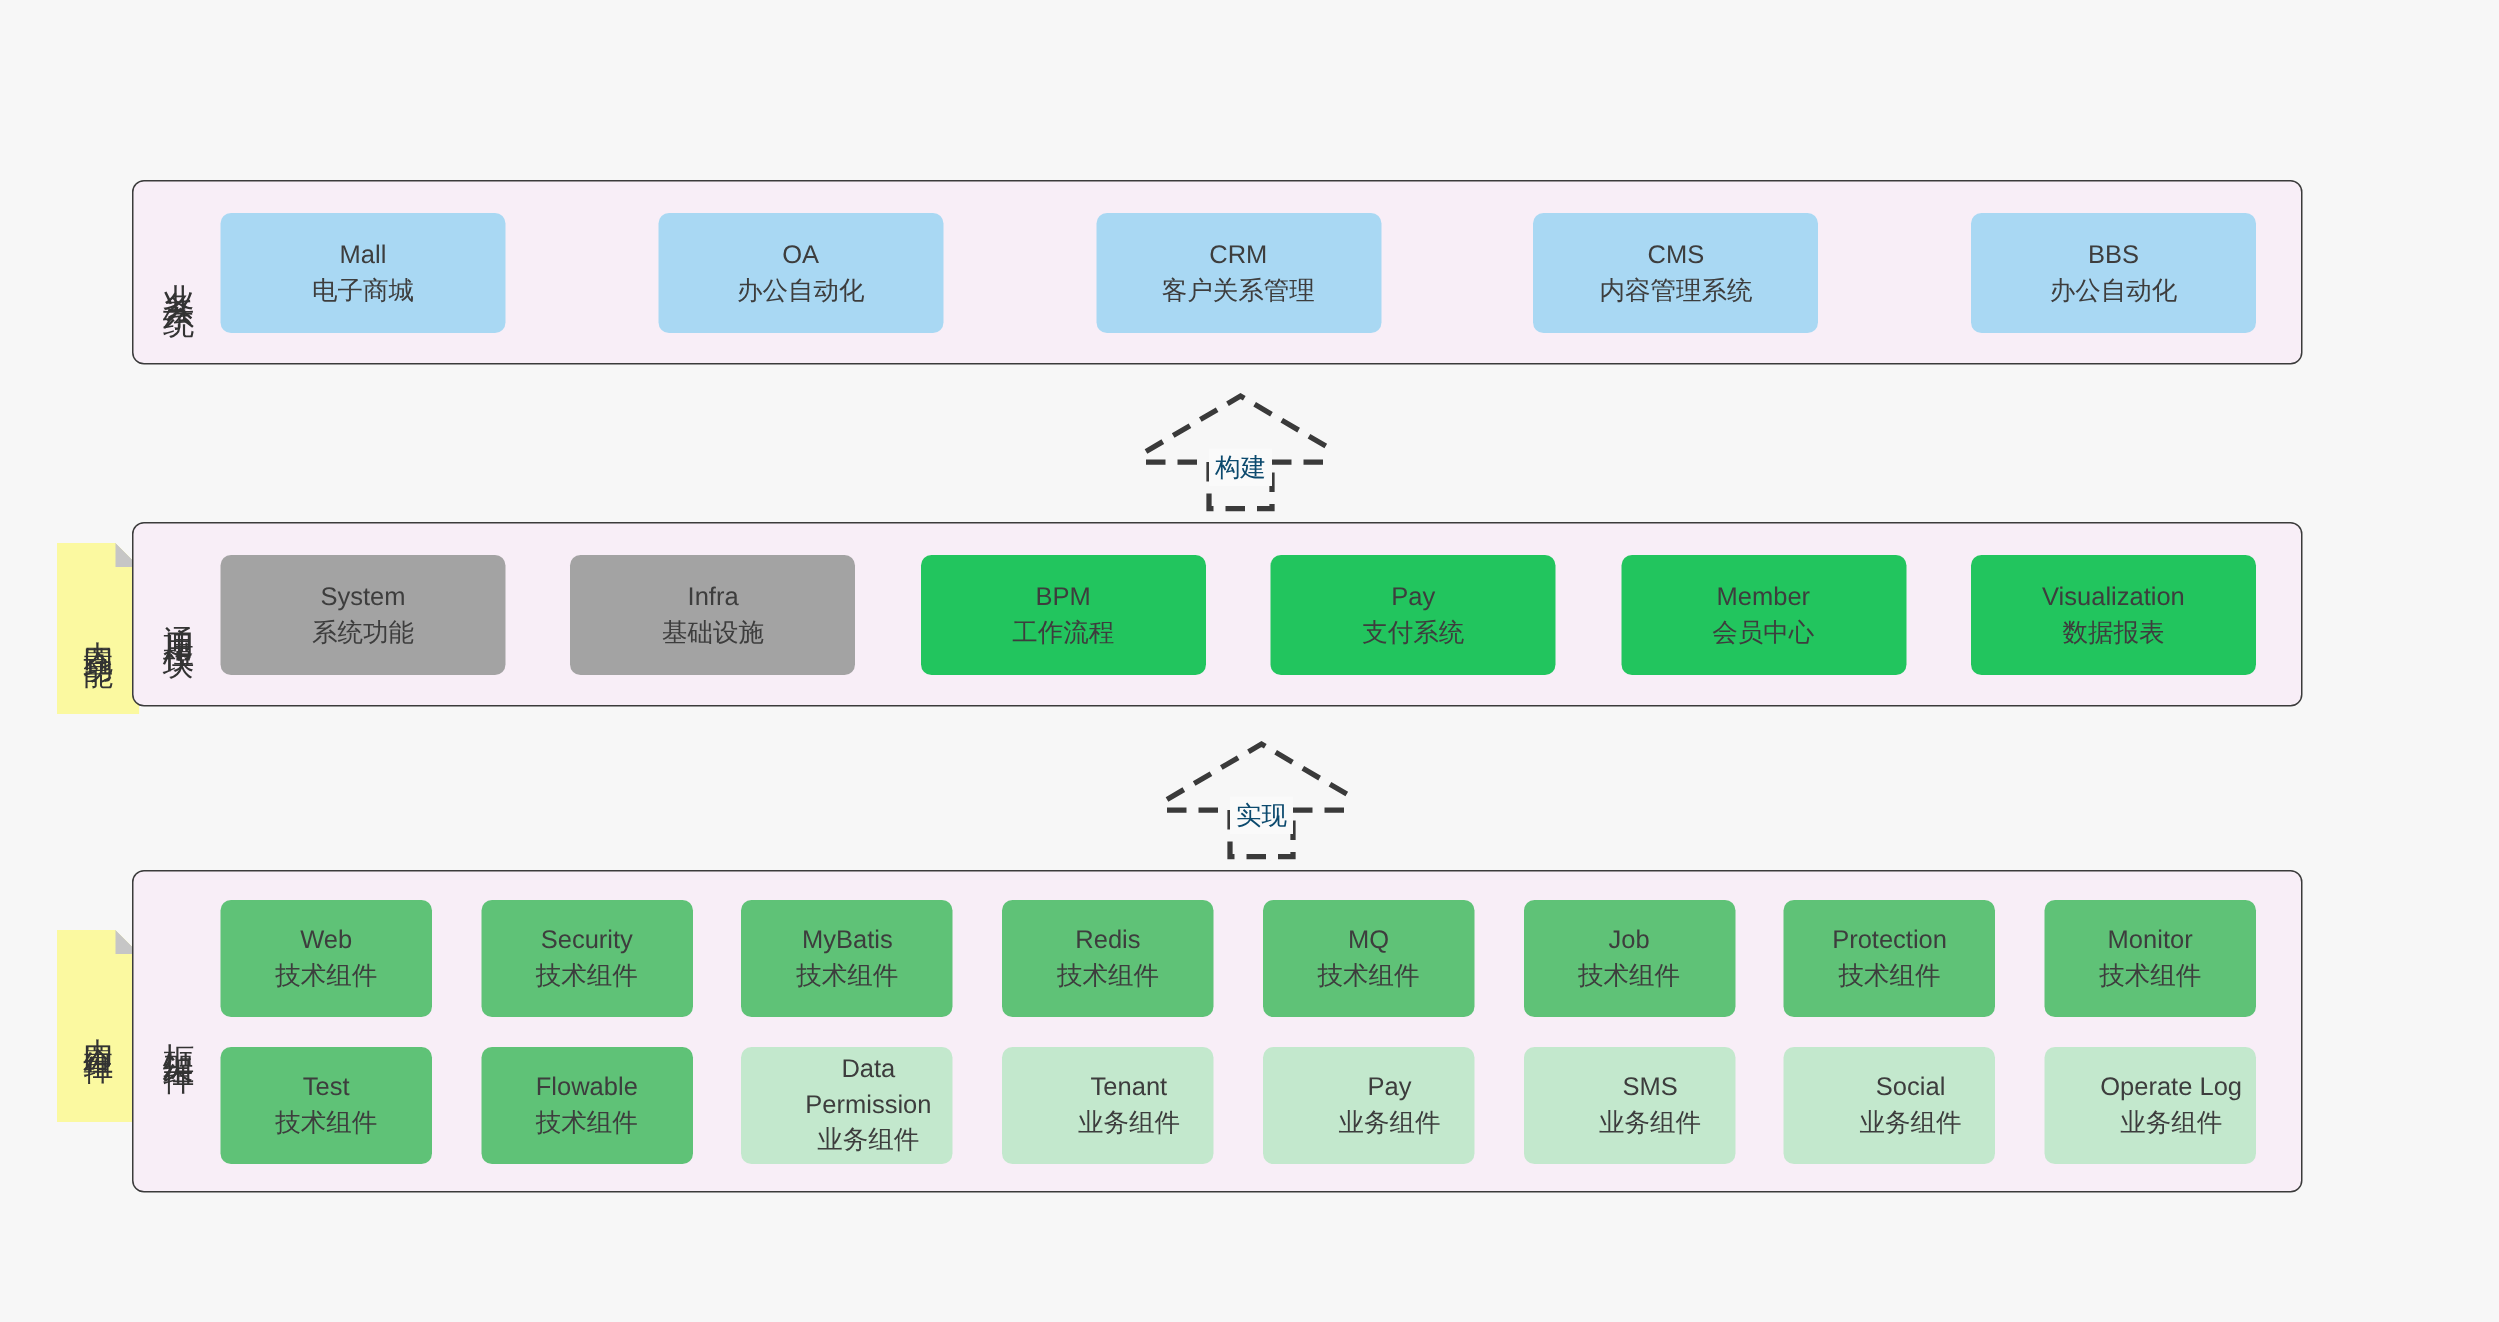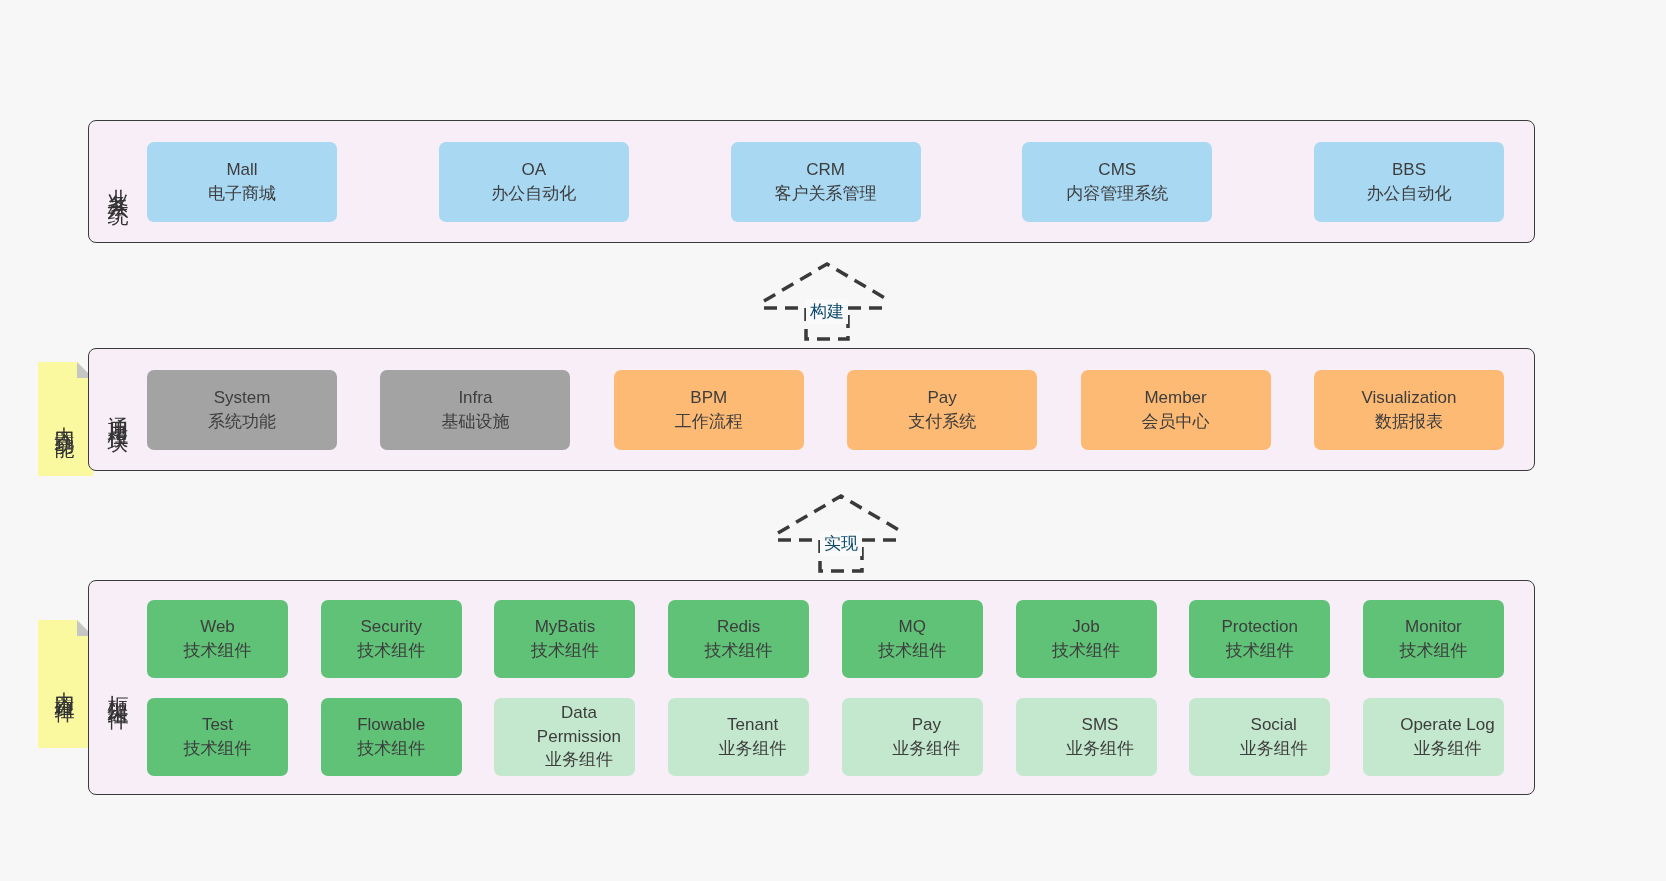--- a/index.html
+++ b/index.html
@@ -34,21 +34,21 @@
   .rows-wrap .boxes-row{flex:0 0 auto;padding-right:0;}
   .box{
     box-sizing:border-box;border-radius:7px;
     display:flex;flex-direction:column;align-items:center;justify-content:center;
     text-align:center;font-size:17px;line-height:1.4;color:#3d3d3d;
   }
   .box-wide{width:190px;height:80px;padding:0 10px;}
   .box-narrow{width:141px;height:78px;padding:0 8px;}
   .blue{background:#a9d8f3;}
   .red{background:#a3a3a3;}
-  .pink{background:#fdba74;}
+  .pink{background:#22c55e;}
   .green{background:#5fc277;}
   .lightgreen{background:#c3e8cd;padding-left:36px;}
   .note{
     position:absolute;width:55px;box-sizing:border-box;z-index:1;
     background:#fbf9a0;
     display:flex;align-items:center;justify-content:center;
     font-size:20px;color:#333;
     clip-path:polygon(0 0,calc(100% - 16px) 0,100% 16px,100% 100%,0 100%);
   }
   .note-text{

